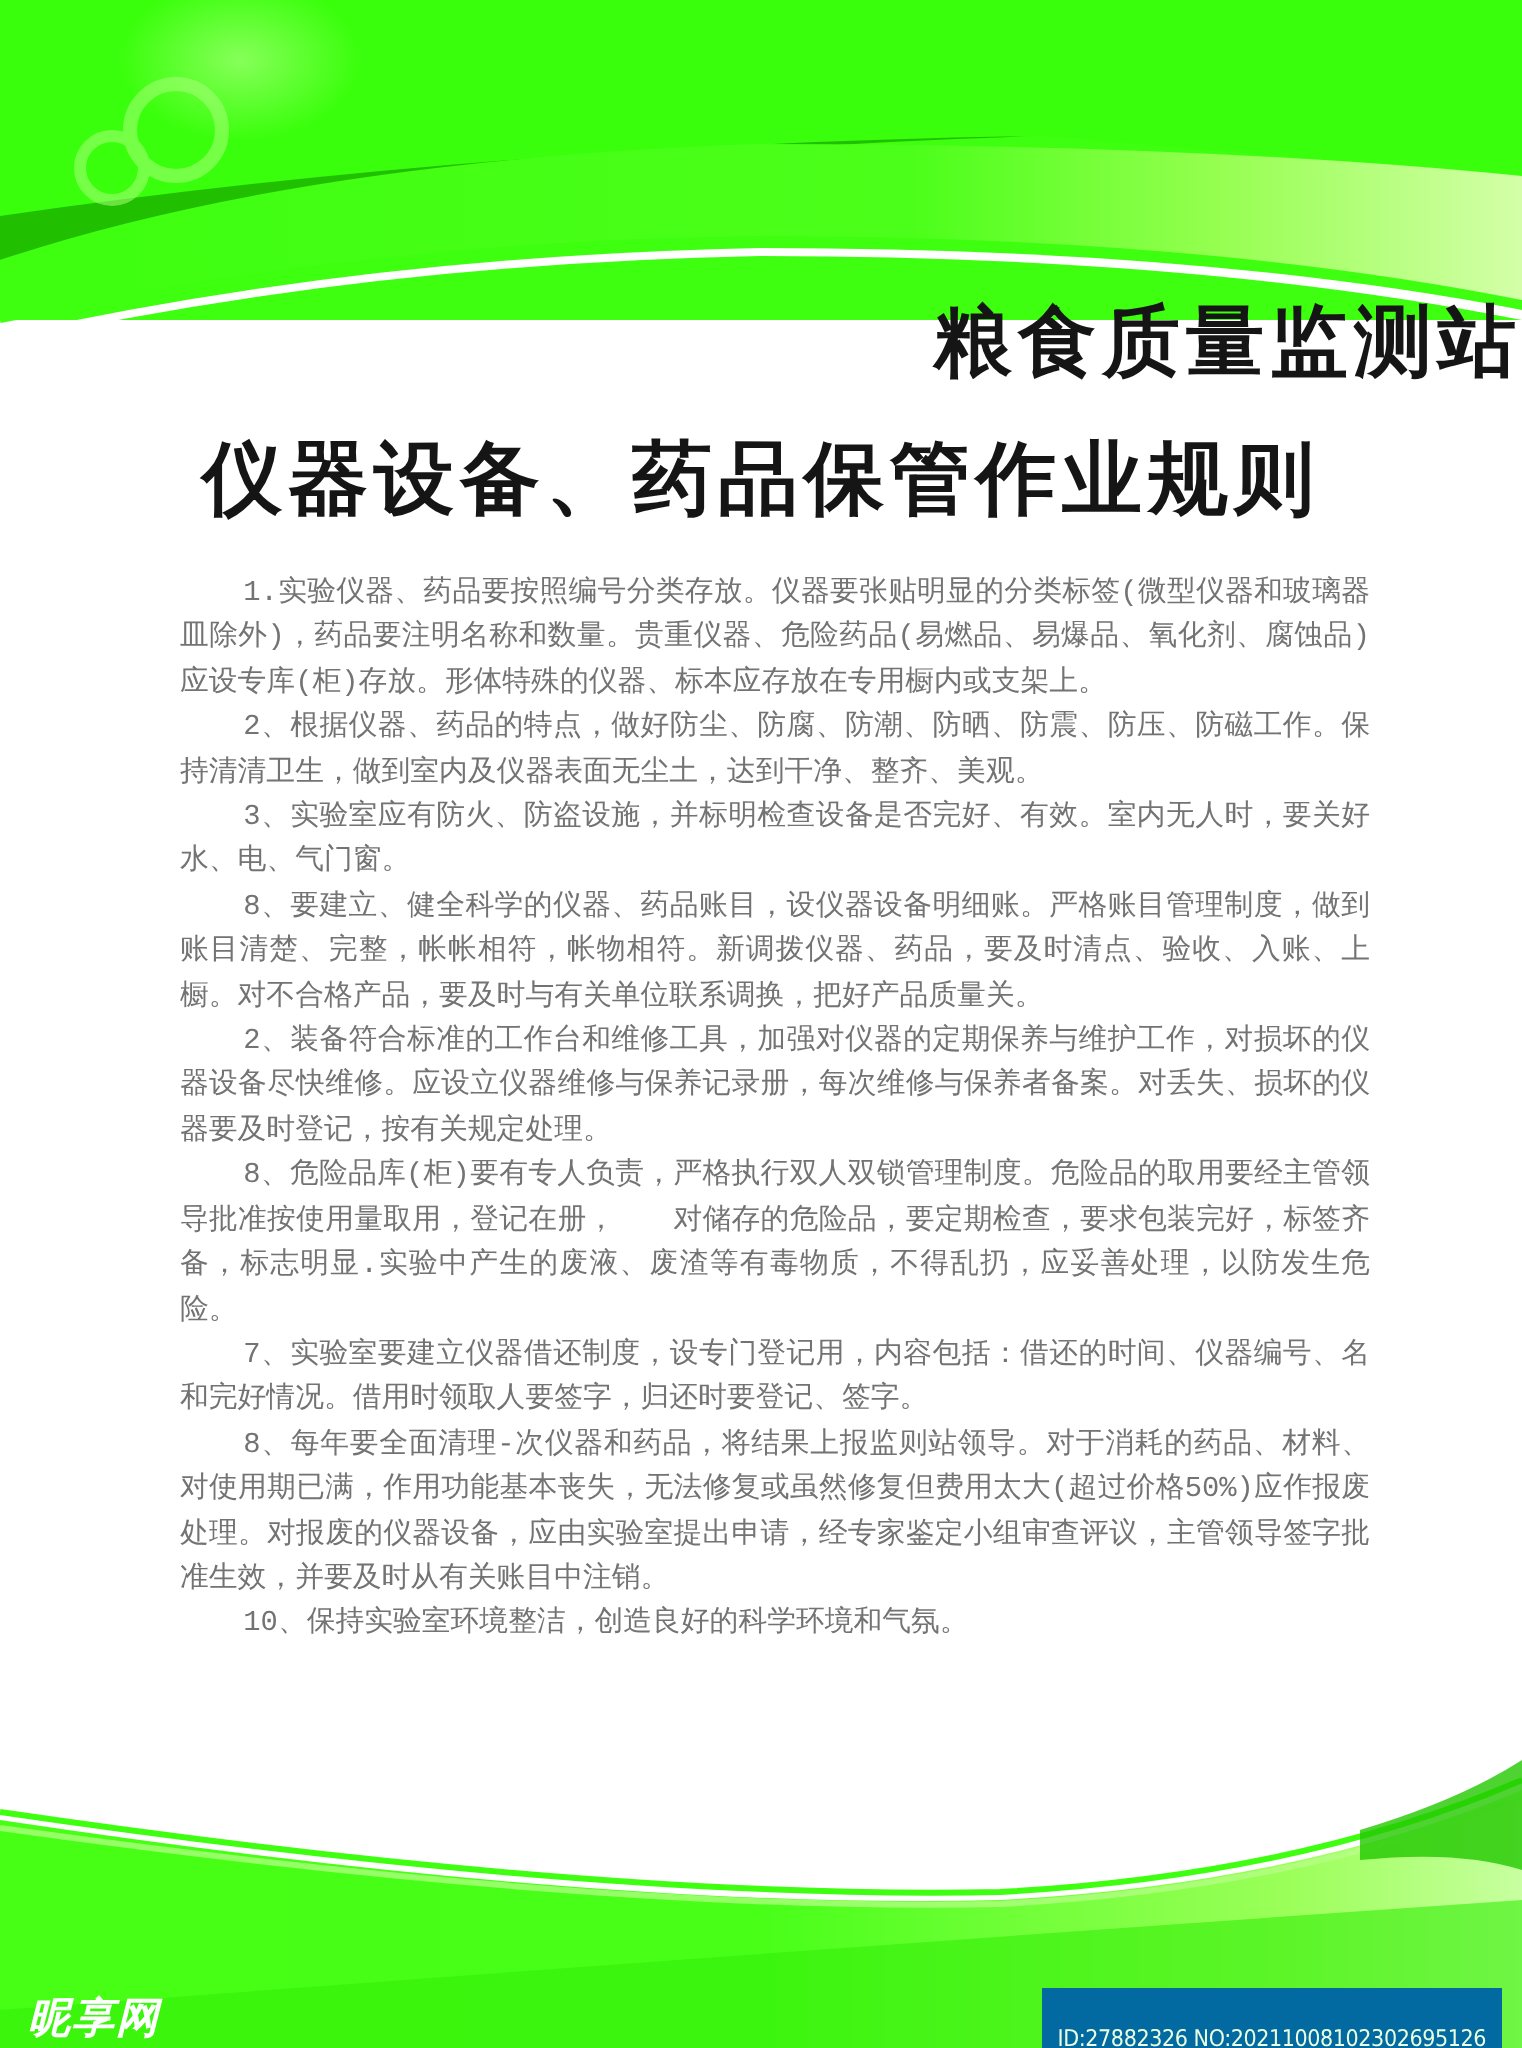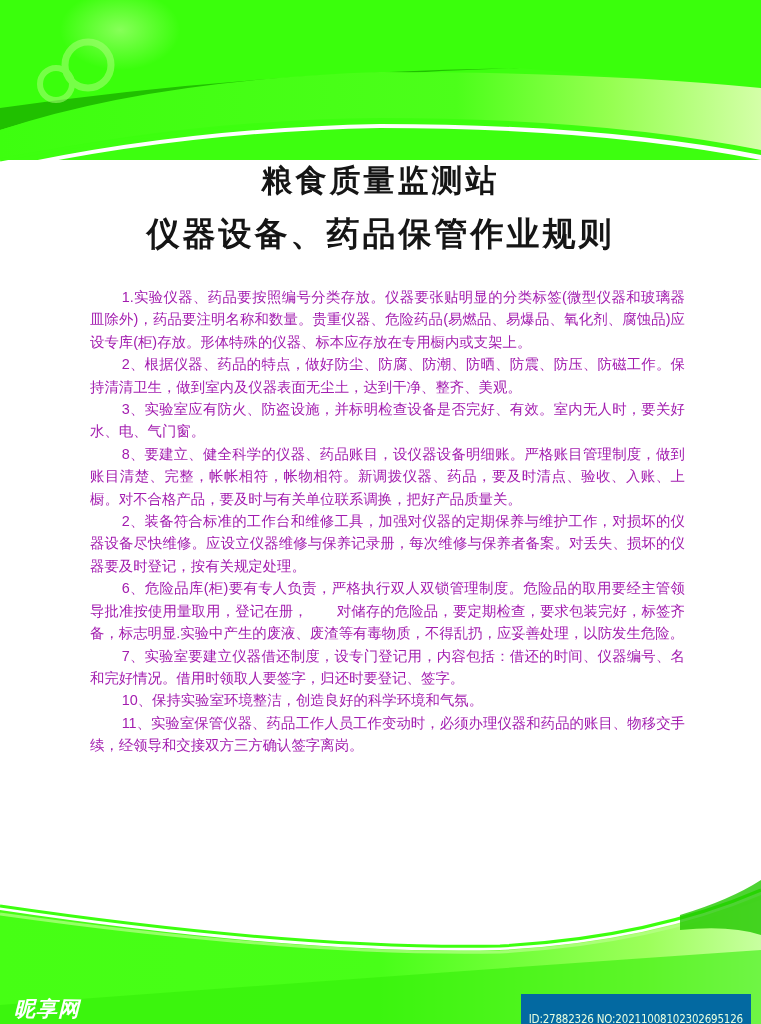--- a/index.html
+++ b/index.html
@@ -1,21 +1,21 @@
 <!DOCTYPE html>
 <html><head>
 <meta charset="utf-8">
 <style>
   html, body { margin: 0; padding: 0; }
   body { width: 761px; height: 1024px; position: relative; overflow: hidden; background: #ffffff; font-family: "DejaVu Sans", sans-serif; }
   .bg-svg { position: absolute; left: 0; top: 0; width: 761px; height: 1024px; z-index: 0; }
   .title { position: absolute; left: 0; width: 761px; text-align: center; font-weight: bold; color: #151515; letter-spacing: 2px; z-index: 2; font-family: "DejaVu Sans", sans-serif; }
-  .title-1 { top: 160px; font-size: 31px; letter-spacing: 3px; }
-  .title-2 { top: 212px; font-size: 33px; letter-spacing: 3px; }
-  .body { position: absolute; left: 90px; top: 286px; width: 595px; z-index: 2; color: #a21caf; font-size: 14.4px; line-height: 22.4px; font-family: Liberation Sans, sans-serif; }
+  .title-1 { top: 144px; font-size: 39px; letter-spacing: 3px; text-align: right; }
+  .title-2 { top: 212px; font-size: 40px; letter-spacing: 3px; }
+  .body { position: absolute; left: 90px; top: 286px; width: 595px; z-index: 2; color: #737373; font-size: 14.4px; line-height: 22.4px; font-family: Liberation Mono, monospace; }
   .body p { margin: 0; text-indent: 2.2em; text-align: justify; }
   .watermark { position: absolute; left: 14px; top: 995px; z-index: 3; color: #ffffff; font-style: italic; font-weight: bold; display: flex; align-items: baseline; gap: 6px; flex-direction: column; }
   .wm-logo { font-size: 21px; letter-spacing: 1px; }
   .wm-url { font-size: 17px; }
   .wm-id { position: absolute; right: 10px; top: 994px; z-index: 3; background: #0369a1; color: #e9ffe0; font-size: 11.5px; padding: 18px 8px; letter-spacing: -0.2px; font-family: "DejaVu Sans Condensed", "DejaVu Sans", sans-serif; margin-left: 44px; }
 </style>
 </head>
 <body>
 
 <svg class="bg-svg" viewBox="0 0 761 1024" preserveAspectRatio="none" xmlns="http://www.w3.org/2000/svg">
@@ -60,23 +60,23 @@
 
 <div class="title title-1">粮食质量监测站</div>
 <div class="title title-2">仪器设备、药品保管作业规则</div>
 
 <div class="body">
   <p>1.实验仪器、药品要按照编号分类存放。仪器要张贴明显的分类标签(微型仪器和玻璃器皿除外)，药品要注明名称和数量。贵重仪器、危险药品(易燃品、易爆品、氧化剂、腐蚀品)应设专库(柜)存放。形体特殊的仪器、标本应存放在专用橱内或支架上。</p>
   <p>2、根据仪器、药品的特点，做好防尘、防腐、防潮、防晒、防震、防压、防磁工作。保持清清卫生，做到室内及仪器表面无尘土，达到干净、整齐、美观。</p>
   <p>3、实验室应有防火、防盗设施，并标明检查设备是否完好、有效。室内无人时，要关好水、电、气门窗。</p>
   <p>8、要建立、健全科学的仪器、药品账目，设仪器设备明细账。严格账目管理制度，做到账目清楚、完整，帐帐相符，帐物相符。新调拨仪器、药品，要及时清点、验收、入账、上橱。对不合格产品，要及时与有关单位联系调换，把好产品质量关。</p>
   <p>2、装备符合标准的工作台和维修工具，加强对仪器的定期保养与维护工作，对损坏的仪器设备尽快维修。应设立仪器维修与保养记录册，每次维修与保养者备案。对丢失、损坏的仪器要及时登记，按有关规定处理。</p>
-  <p>6、危险品库(柜)要有专人负责，严格执行双人双锁管理制度。危险品的取用要经主管领导批准按使用量取用，登记在册，　　对储存的危险品，要定期检查，要求包装完好，标签齐备，标志明显.实验中产生的废液、废渣等有毒物质，不得乱扔，应妥善处理，以防发生危险。</p>
+  <p>8、危险品库(柜)要有专人负责，严格执行双人双锁管理制度。危险品的取用要经主管领导批准按使用量取用，登记在册，　　对储存的危险品，要定期检查，要求包装完好，标签齐备，标志明显.实验中产生的废液、废渣等有毒物质，不得乱扔，应妥善处理，以防发生危险。</p>
   <p>7、实验室要建立仪器借还制度，设专门登记用，内容包括：借还的时间、仪器编号、名和完好情况。借用时领取人要签字，归还时要登记、签字。</p>
+  <p>8、每年要全面清理-次仪器和药品，将结果上报监则站领导。对于消耗的药品、材料、对使用期已满，作用功能基本丧失，无法修复或虽然修复但费用太大(超过价格50%)应作报废处理。对报废的仪器设备，应由实验室提出申请，经专家鉴定小组审查评议，主管领导签字批准生效，并要及时从有关账目中注销。</p>
   <p>10、保持实验室环境整洁，创造良好的科学环境和气氛。</p>
-  <p>11、实验室保管仪器、药品工作人员工作变动时，必须办理仪器和药品的账目、物移交手续，经领导和交接双方三方确认签字离岗。</p>
 </div>
 
 <div class="watermark">
   <span class="wm-logo">昵享网</span>
   <span class="wm-url">www.nipic.cn</span>
 </div>
 <div class="wm-id">ID:27882326 NO:20211008102302695126</div>
 
 </body></html>

